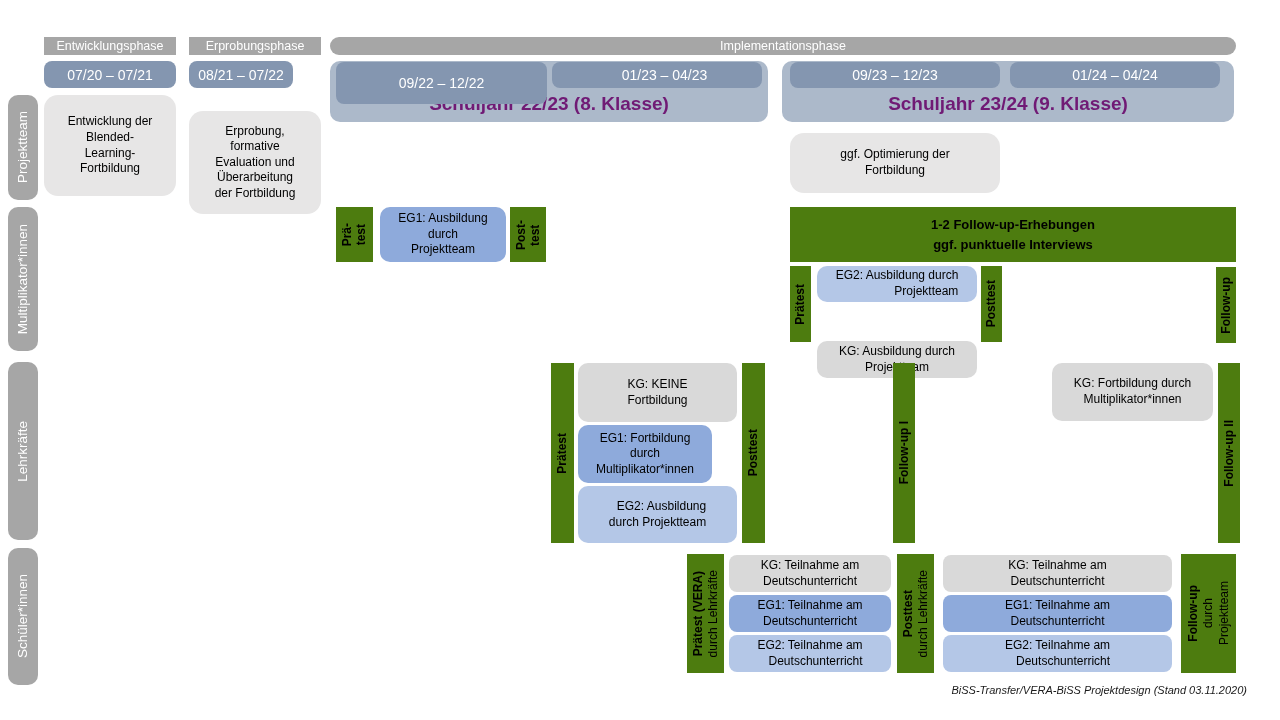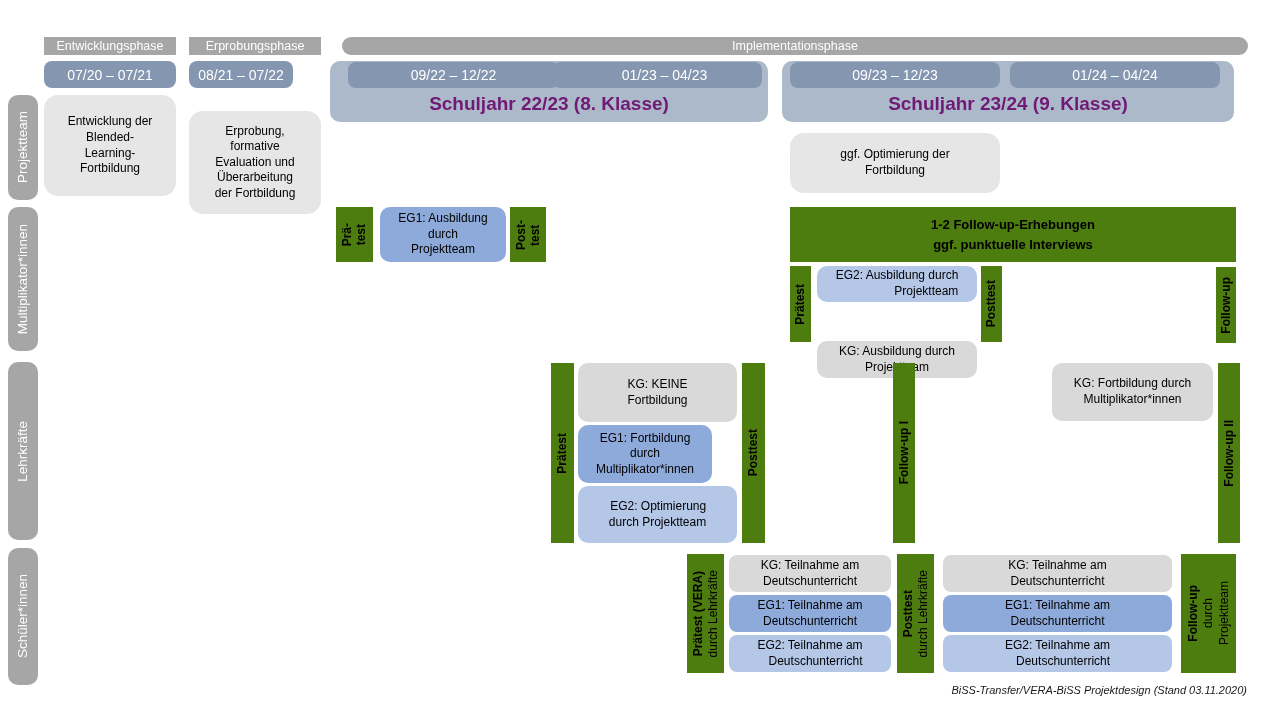--- a/index.html
+++ b/index.html
@@ -40,28 +40,28 @@
             font-weight:700;font-size:13px;line-height:1.5;white-space:pre-line;}
   .footer{font-style:italic;font-size:11px;color:#1a1a1a;text-align:right;}
 </style>
 </head>
 <body>
 
 <div id="stage">
 
   <div class="abs pbar" style="left:44px;top:37px;width:132px;height:18px;">Entwicklungsphase</div>
   <div class="abs pbar" style="left:189px;top:37px;width:132px;height:18px;">Erprobungsphase</div>
-  <div class="abs pbar" style="left:342px;top:37px;width:906px;height:18px;border-radius:9px;">Implementationsphase</div>
+  <div class="abs pbar" style="left:330px;top:37px;width:906px;height:18px;border-radius:9px;">Implementationsphase</div>
 
   <div class="abs yband" style="left:330px;top:61px;width:438px;height:61px;">Schuljahr 22/23 (8. Klasse)</div>
   <div class="abs yband" style="left:782px;top:61px;width:452px;height:61px;">Schuljahr 23/24 (9. Klasse)</div>
 
   <div class="abs dbar" style="left:44px;top:61px;width:132px;height:27px;text-align:right;">07/20 – 07/21</div>
   <div class="abs dbar" style="left:189px;top:61px;width:104px;height:27px;">08/21 – 07/22</div>
-  <div class="abs dbar" style="left:348px;top:62px;width:211px;height:26px;">09/22 – 12/22</div>
+  <div class="abs dbar" style="left:336px;top:62px;width:211px;height:42px;">09/22 – 12/22</div>
   <div class="abs dbar" style="left:552px;top:62px;width:210px;height:26px;padding-left:15px;">01/23 – 04/23</div>
   <div class="abs dbar" style="left:790px;top:62px;width:210px;height:26px;">09/23 – 12/23</div>
   <div class="abs dbar" style="left:1010px;top:62px;width:210px;height:26px;">01/24 – 04/24</div>
 
   <div class="abs rlabel" style="left:8px;top:95px;width:30px;height:105px;">
     <span class="vt">Projektteam</span>
   </div>
   <div class="abs rlabel" style="left:8px;top:207px;width:30px;height:144px;">
     <span class="vt">Multiplikator*innen</span>
   </div>
@@ -112,21 +112,21 @@
   </div>
 
   <div class="abs vcol green" style="left:551px;top:363px;width:23px;height:180px;">
     <span class="vt">Prätest</span>
   </div>
   <div class="abs box c-kg" style="left:578px;top:363px;width:159px;height:59px;">KG: KEINE
 Fortbildung</div>
   <div class="abs box c-eg1" style="left:578px;top:425px;width:134px;height:58px;">EG1: Fortbildung
 durch
 Multiplikator*innen</div>
-  <div class="abs box c-eg2" style="left:578px;top:486px;width:159px;height:57px;">EG2: Optimierung
+  <div class="abs box c-eg2" style="left:578px;top:486px;width:159px;height:57px;">EG2: Ausbildung
 durch Projektteam</div>
   <div class="abs vcol green" style="left:742px;top:363px;width:23px;height:180px;">
     <span class="vt">Posttest</span>
   </div>
   <div class="abs vcol green" style="left:893px;top:363px;width:22px;height:180px;">
     <span class="vt">Follow-up I</span>
   </div>
   <div class="abs box c-kg" style="left:1052px;top:363px;width:161px;height:58px;">KG: Fortbildung durch
 Multiplikator*innen</div>
   <div class="abs vcol green" style="left:1218px;top:363px;width:22px;height:180px;">

